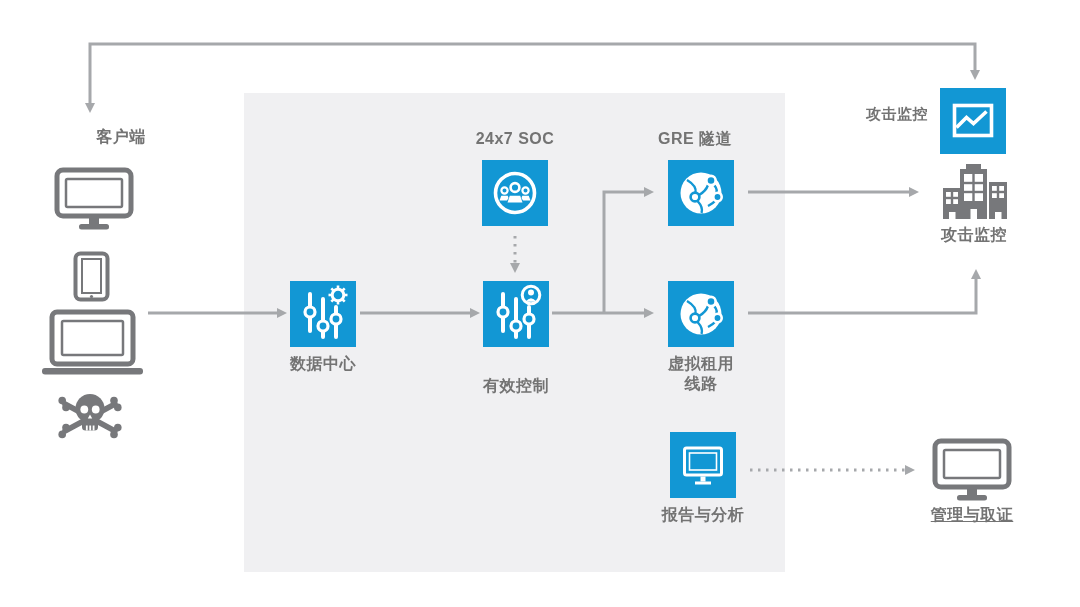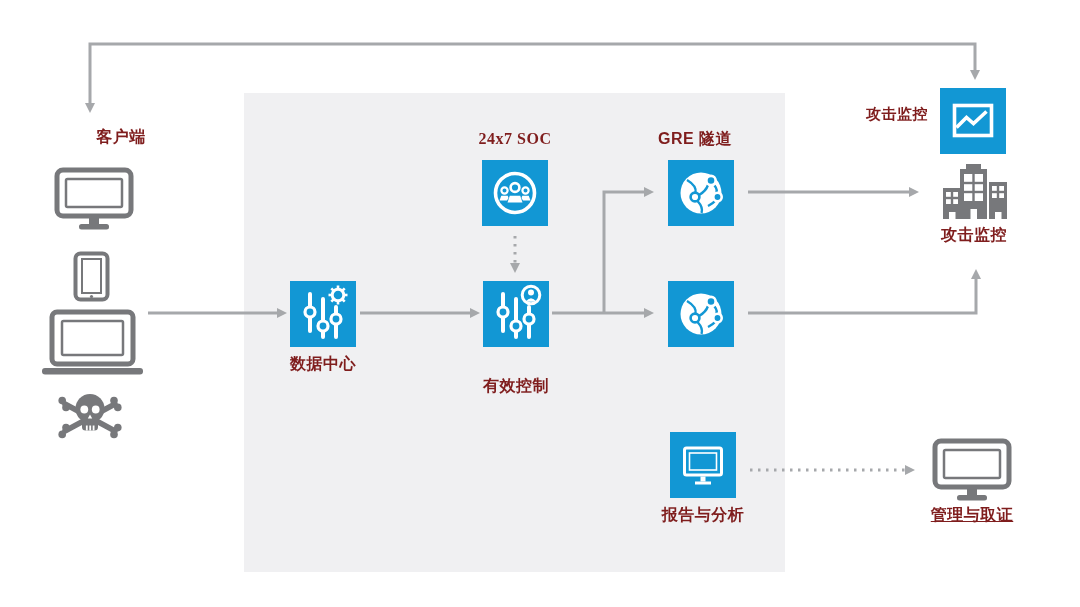--- a/index.html
+++ b/index.html
@@ -3,21 +3,21 @@
 <meta charset="utf-8">
 <style>
   html,body{margin:0;padding:0;background:#fff;}
   .canvas{position:relative;width:1080px;height:607px;background:#ffffff;
           font-family:"Liberation Sans","DejaVu Sans",sans-serif;overflow:hidden;}
   .panel{position:absolute;left:244px;top:93px;width:541px;height:479px;background:#f0f0f2;}
   .arrows{position:absolute;left:0;top:0;width:1080px;height:607px;pointer-events:none;}
   .tile{position:absolute;width:66px;height:66px;background:#1297d4;
         display:flex;align-items:center;justify-content:center;}
   .gicon{position:absolute;}
-  .lbl{position:absolute;color:#7f1d1d;font-weight:bold;font-size:16px;
+  .lbl{position:absolute;color:#737373;font-weight:bold;font-size:16px;
        text-align:center;line-height:1.25;letter-spacing:.5px;}
   .lbl.left{text-align:center;}
   .lbl.right{text-align:right;}
 </style>
 </head>
 <body>
 
 <div class="canvas">
 
   <div class="panel"></div>
@@ -120,21 +120,21 @@
             <line x1="4.2" y1="4.2" x2="6.7" y2="6.7"></line>
           <line x1="-4.2" y1="4.2" x2="-6.7" y2="6.7"></line>
             <line x1="4.2" y1="-4.2" x2="6.7" y2="-6.7"></line>
         </g>
         <circle r="5.8" fill="#1297d4" stroke="#ffffff" stroke-width="3"></circle>
       </g>
     </svg>
   </div>
   <div class="lbl" style="left:263px;top:354px;width:120px;">数据中心</div>
 
-  <div class="lbl" style="left:455px;top:129px;width:120px;font-family:Liberation Serif, serif;">24x7 SOC</div>
+  <div class="lbl" style="left:455px;top:129px;width:120px;">24x7 SOC</div>
   <div class="tile" style="left:482px;top:160px;">
     <svg width="66" height="66" viewBox="0 0 66 66">
       <circle cx="33" cy="33" r="19.5" fill="none" stroke="#ffffff" stroke-width="3.6"></circle>
       <circle cx="33" cy="27.5" r="4.4" fill="none" stroke="#ffffff" stroke-width="2.6"></circle>
       <circle cx="22.5" cy="30.5" r="3.1" fill="none" stroke="#ffffff" stroke-width="2.2"></circle>
       <circle cx="43.5" cy="30.5" r="3.1" fill="none" stroke="#ffffff" stroke-width="2.2"></circle>
       <path d="M25.5 42.5 L27.8 35.8 H38.2 L40.5 42.5 Z" fill="#ffffff"></path>
       <path d="M17.5 40.5 L19.3 35.8 H25.7 L26.5 38 L25 40.5 Z" fill="#ffffff"></path>
       <path d="M48.5 40.5 L46.7 35.8 H40.3 L39.5 38 L41 40.5 Z" fill="#ffffff"></path>
     </svg>
@@ -185,20 +185,24 @@
         <path d="M19 20 Q29 26 27.5 32.8"></path>
         <path d="M29.5 41 Q35.5 47.5 33.5 53"></path>
         <path d="M31 35 Q38 31 40 25"></path>
         <path d="M46.5 25.5 Q50 30 48 33.5"></path>
         <path d="M40 46 Q45 43.5 47.5 40.5"></path>
       </g>
       <circle cx="27" cy="37" r="4.4" fill="#ffffff" stroke="#1297d4" stroke-width="2.6"></circle>
       <circle cx="43" cy="20.5" r="4.6" fill="#1297d4" stroke="#ffffff" stroke-width="2.6"></circle>
       <circle cx="49.5" cy="37" r="4.2" fill="#1297d4" stroke="#ffffff" stroke-width="2.6"></circle>
     </svg>
+  </div>
+  <div class="lbl" style="left:641px;top:354px;width:120px;">
+    <div>虚拟租用</div>
+    <div>线路</div>
   </div>
 
   <div class="tile" style="left:670px;top:432px;">
     <svg width="66" height="66" viewBox="0 0 66 66">
       <rect x="14.5" y="16" width="37" height="27" rx="2" fill="none" stroke="#ffffff" stroke-width="3"></rect>
       <rect x="19.5" y="21" width="27" height="17" fill="none" stroke="#ffffff" stroke-width="1.6"></rect>
       <rect x="30.5" y="44.5" width="5" height="5" fill="#ffffff"></rect>
       <rect x="25" y="49.5" width="16" height="3" fill="#ffffff"></rect>
     </svg>
   </div>

